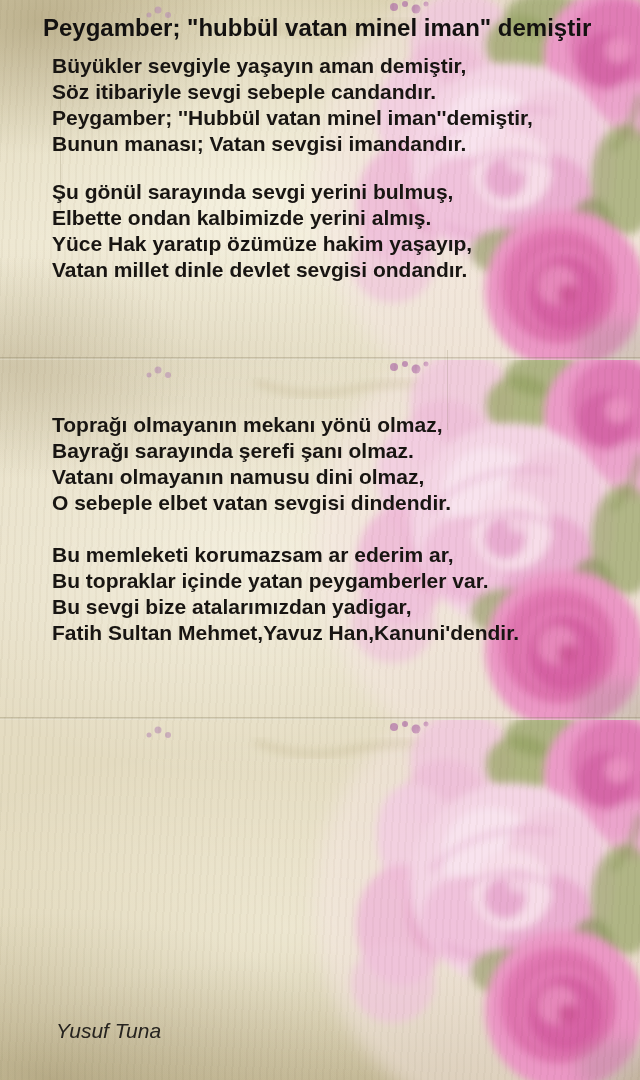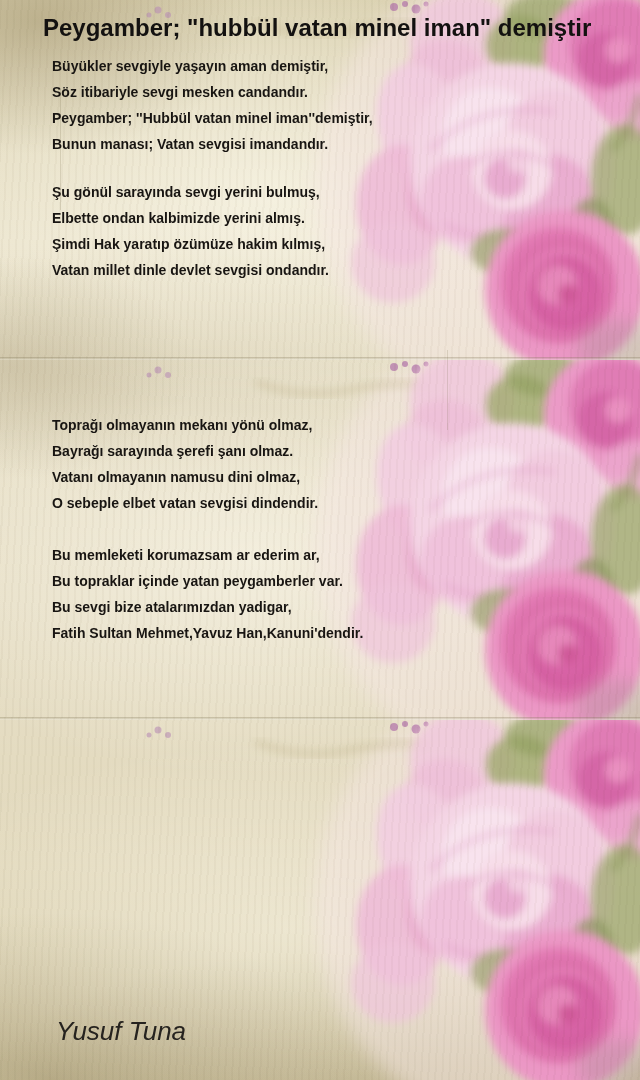--- a/index.html
+++ b/index.html
@@ -32,26 +32,26 @@
   .seam{position:absolute;left:0;width:640px;height:3px;
     background:linear-gradient(rgba(100,88,52,.30), rgba(255,255,248,.35));}
   .crease{position:absolute;width:1px;background:rgba(110,100,68,.18);}
   .title{
     position:absolute;left:43px;top:13px;width:597px;
     font-size:24px;font-weight:bold;color:#131110;
     white-space:nowrap;overflow:hidden;line-height:30px;
   }
   .stanza{
     position:absolute;left:52px;
-    font-size:14px;font-weight:bold;color:#181512;
+    font-size:21px;font-weight:bold;color:#181512;
     line-height:26px;white-space:nowrap;
   }
   .author{
     position:absolute;left:56px;top:1017px;
-    font-size:26px;font-style:italic;font-weight:normal;color:#26231f;
+    font-size:21px;font-style:italic;font-weight:normal;color:#26231f;
     line-height:28px;
   }
 </style>
 </head>
 <body>
 
 <div class="card">
 
   <svg width="0" height="0" style="position:absolute" aria-hidden="true">
     <defs>
@@ -152,29 +152,29 @@
   <div class="seam" style="top:357px"></div>
   <div class="seam" style="top:717px"></div>
   <div class="crease" style="left:60px;top:90px;height:120px"></div>
   <div class="crease" style="left:447px;top:350px;height:80px"></div>
   <div class="grain"></div>
 
   <div class="title">Peygamber; "hubbül vatan minel iman" demiştir</div>
 
   <div class="stanza" style="top:53px">
     <div>Büyükler sevgiyle yaşayın aman demiştir,</div>
-    <div>Söz itibariyle sevgi mesken candandır.</div>
+    <div>Söz itibariyle sevgi sebeple candandır.</div>
     <div>Peygamber; ''Hubbül vatan minel iman''demiştir,</div>
     <div>Bunun manası; Vatan sevgisi imandandır.</div>
   </div>
 
   <div class="stanza" style="top:179px">
     <div>Şu gönül sarayında sevgi yerini bulmuş,</div>
     <div>Elbette ondan kalbimizde yerini almış.</div>
-    <div>Şimdi Hak yaratıp özümüze hakim kılmış,</div>
+    <div>Yüce Hak yaratıp özümüze hakim yaşayıp,</div>
     <div>Vatan millet dinle devlet sevgisi ondandır.</div>
   </div>
 
   <div class="stanza" style="top:412px">
     <div>Toprağı olmayanın mekanı yönü olmaz,</div>
     <div>Bayrağı sarayında şerefi şanı olmaz.</div>
     <div>Vatanı olmayanın namusu dini olmaz,</div>
     <div>O sebeple elbet vatan sevgisi dindendir.</div>
   </div>
 

